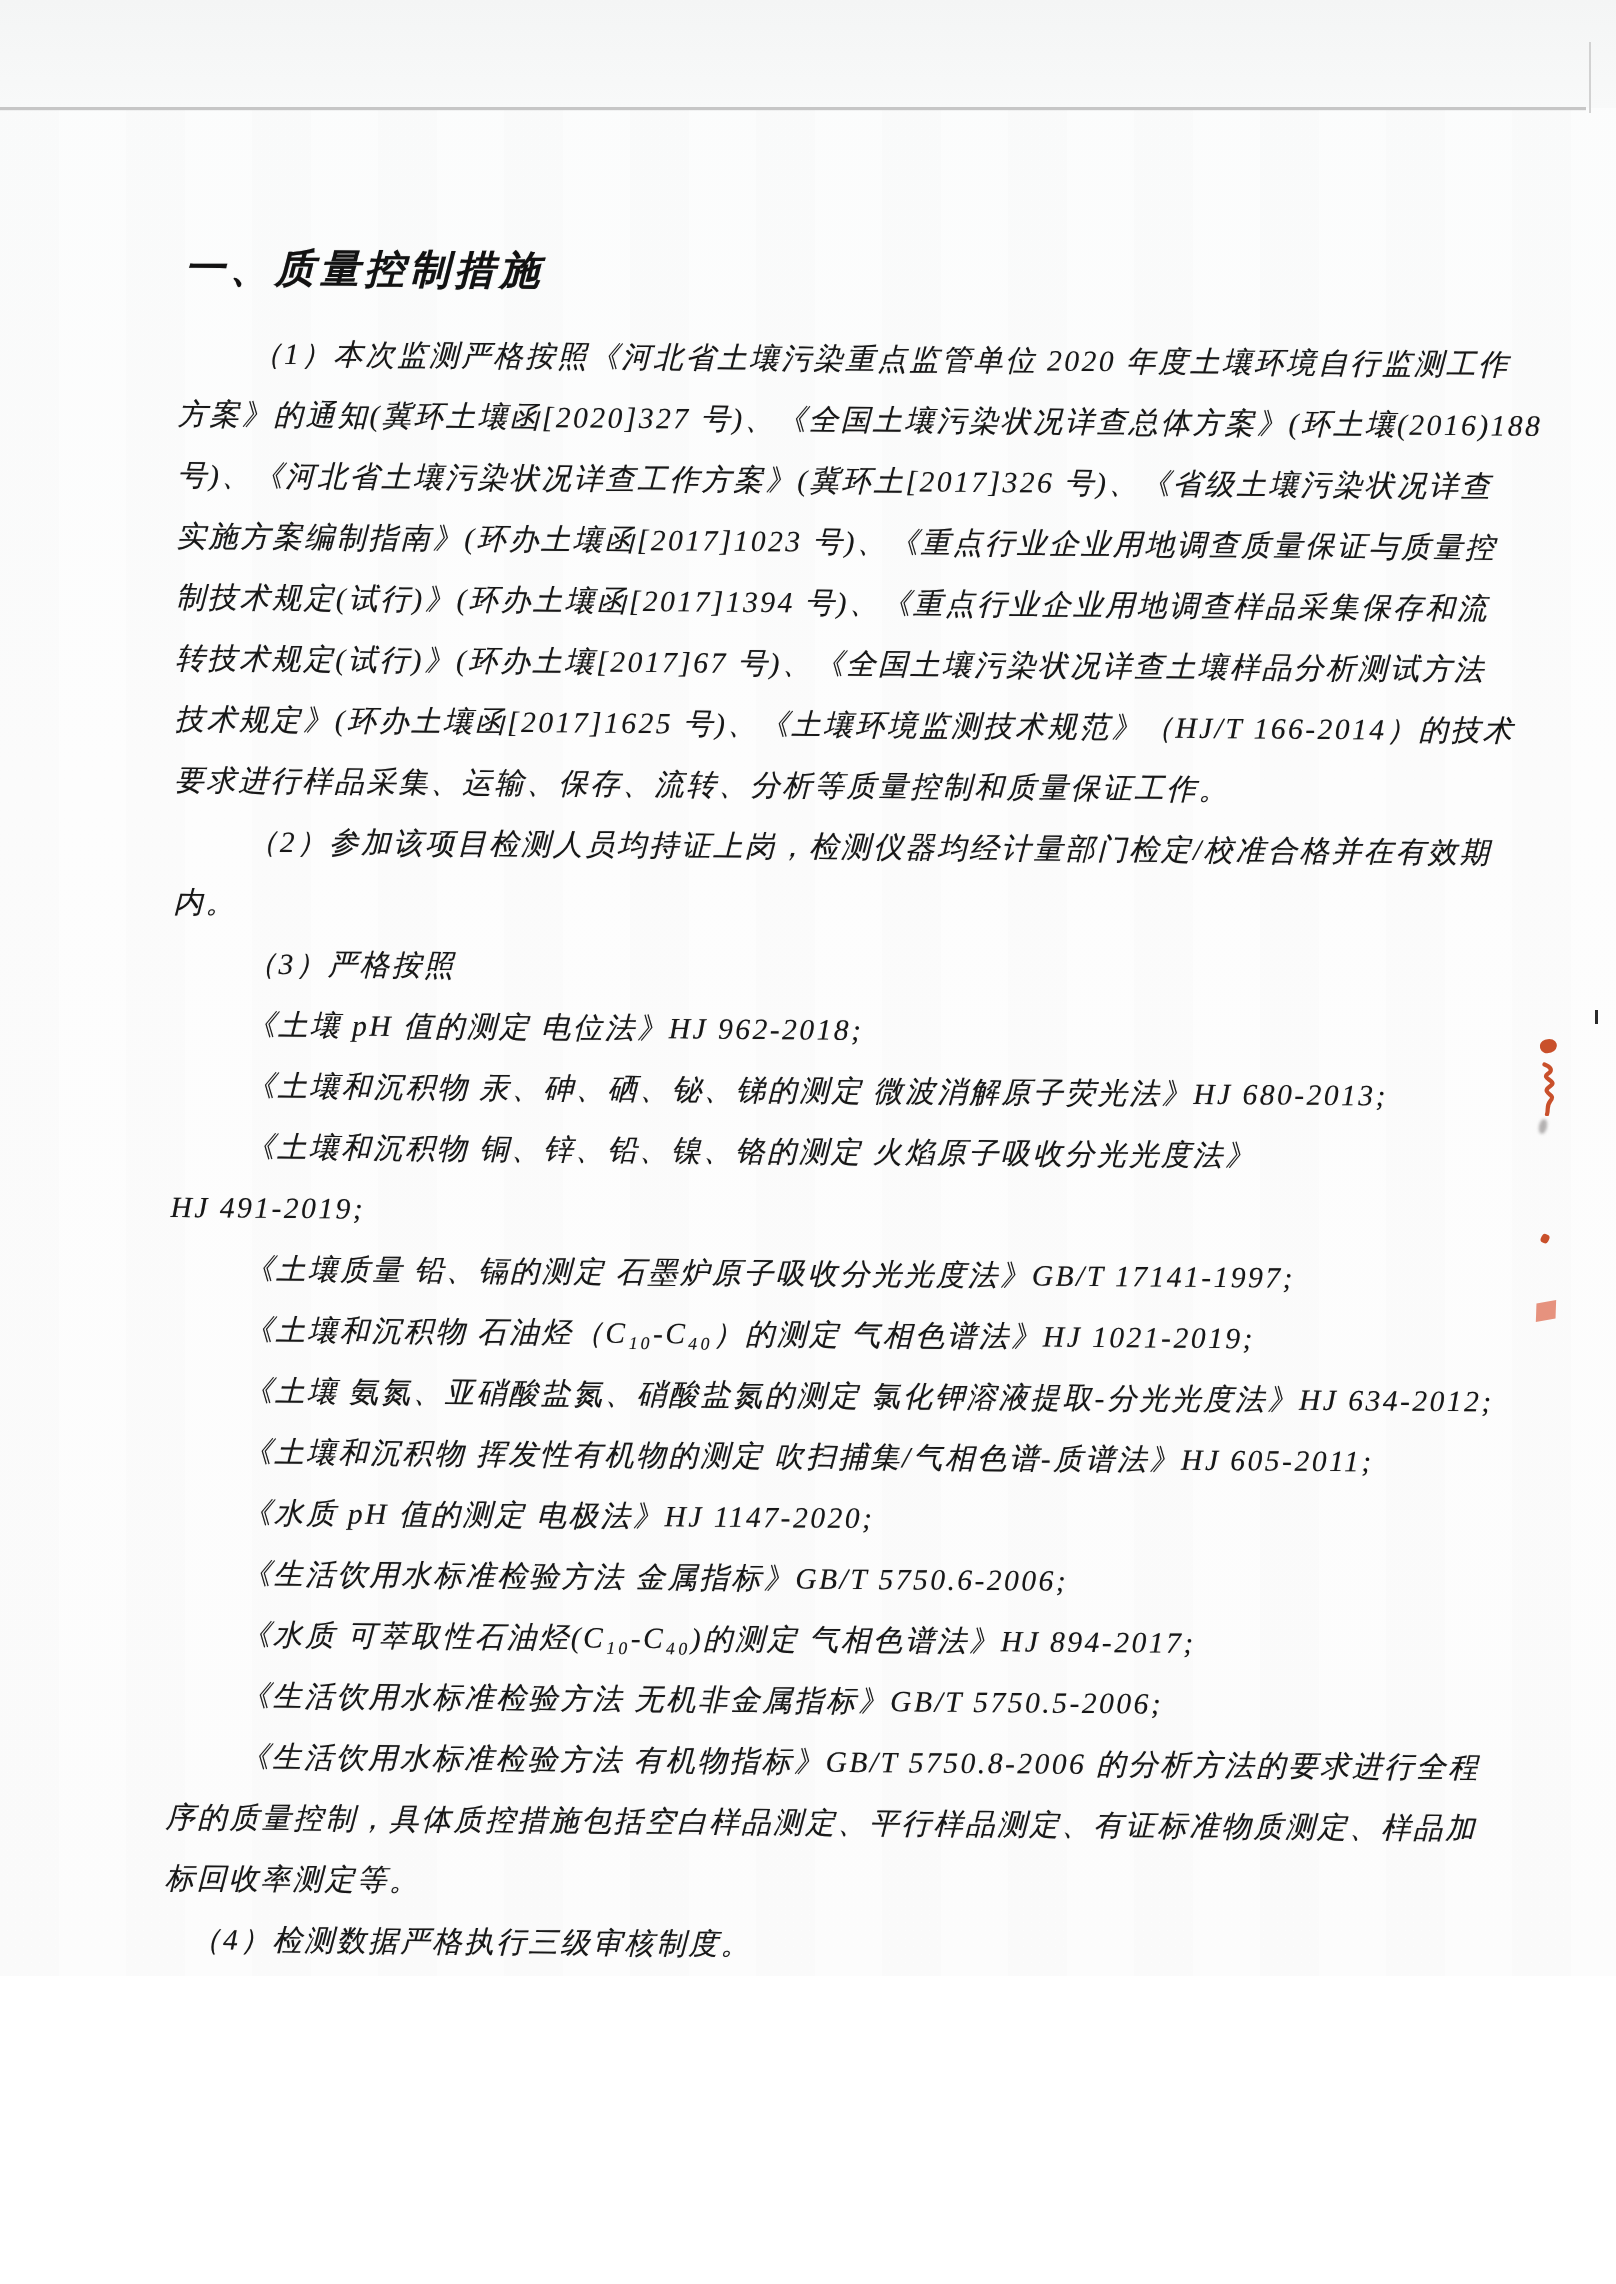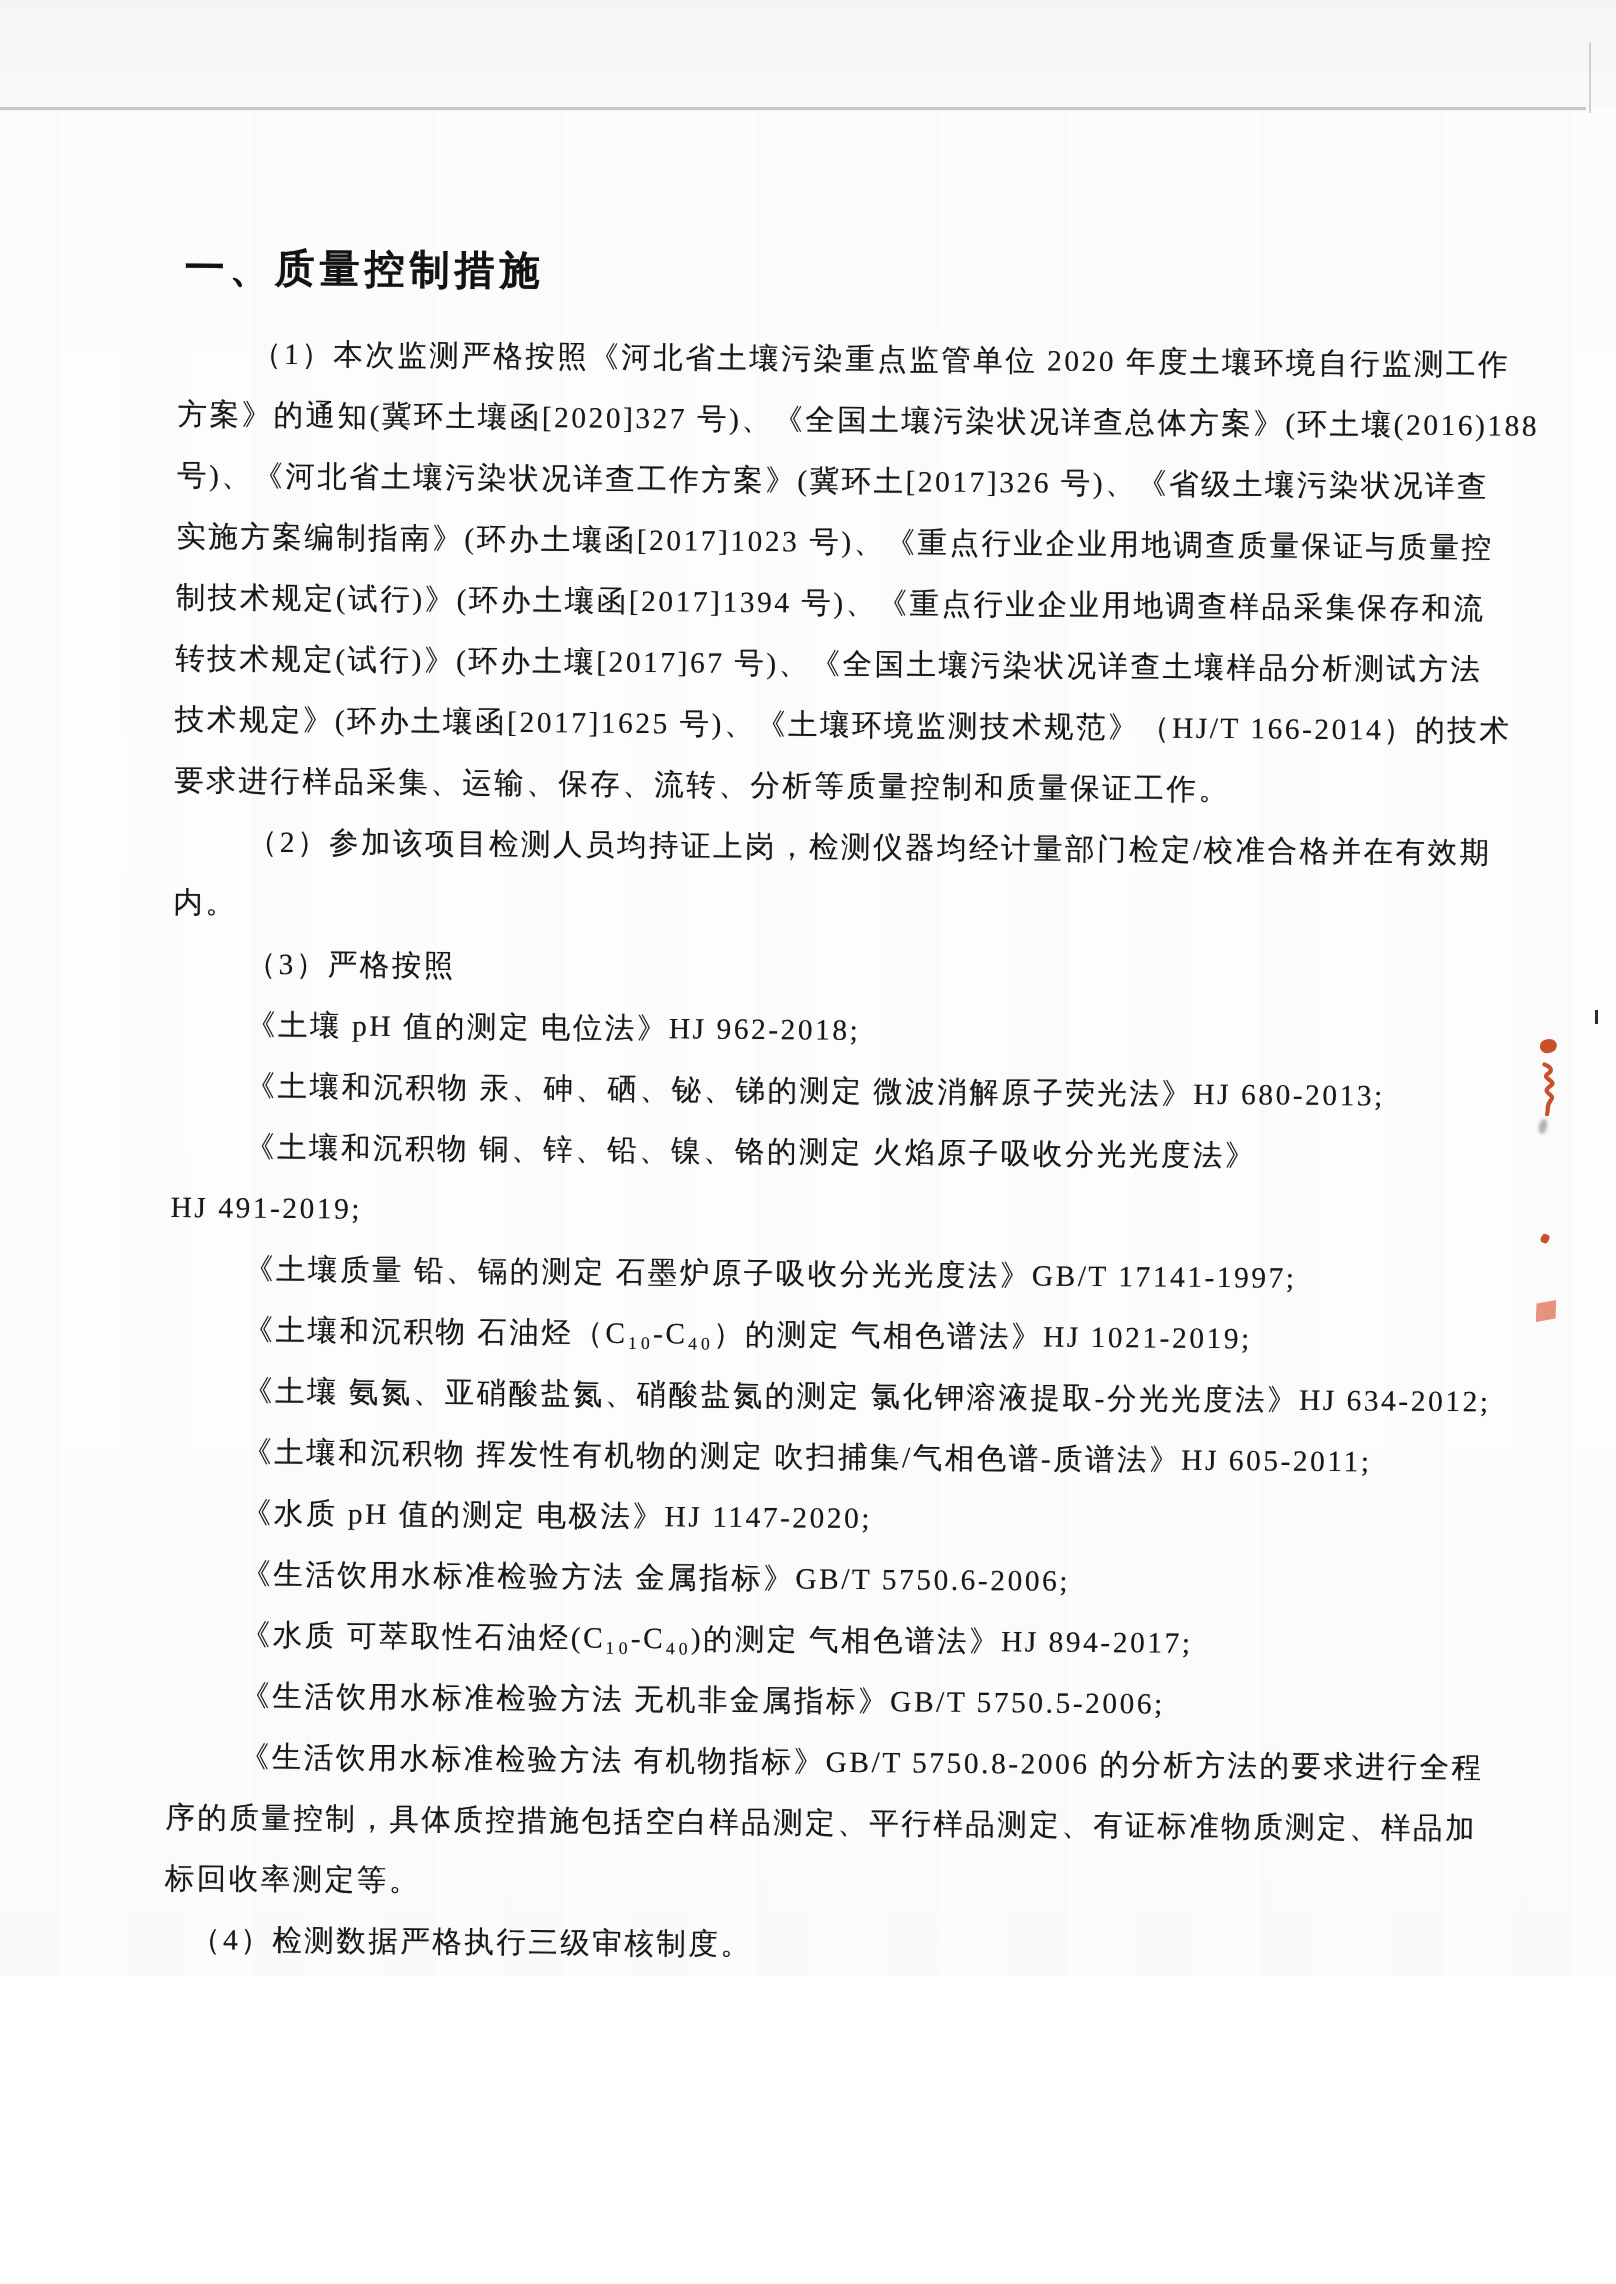--- a/index.html
+++ b/index.html
@@ -5,20 +5,21 @@
   html,body{margin:0;padding:0;}
   .page{
     position:relative;
     width:1616px;height:1976px;
     background:
       repeating-linear-gradient(90deg, rgba(0,0,0,0.006) 0 59px, rgba(0,0,0,0) 59px 126px),
       linear-gradient(180deg,#fbfcfc 0%, #fdfdfd 40%, #fcfcfc 100%);
     overflow:hidden;
     font-family:"Liberation Serif","DejaVu Serif",serif;
     color:#171717;
+    font-style:italic;
   }
   .top-strip{
     position:absolute;left:0;top:0;width:1616px;height:108px;
     background:linear-gradient(180deg,#f4f5f5,#f8f9f9);
   }
   .scan-line-h{
     position:absolute;left:0;top:107px;width:1586px;height:2.5px;
     background:var(--scan-line,#c6c6c6);
     box-shadow:0 0.8px 0 rgba(0,0,0,0.05);
   }

